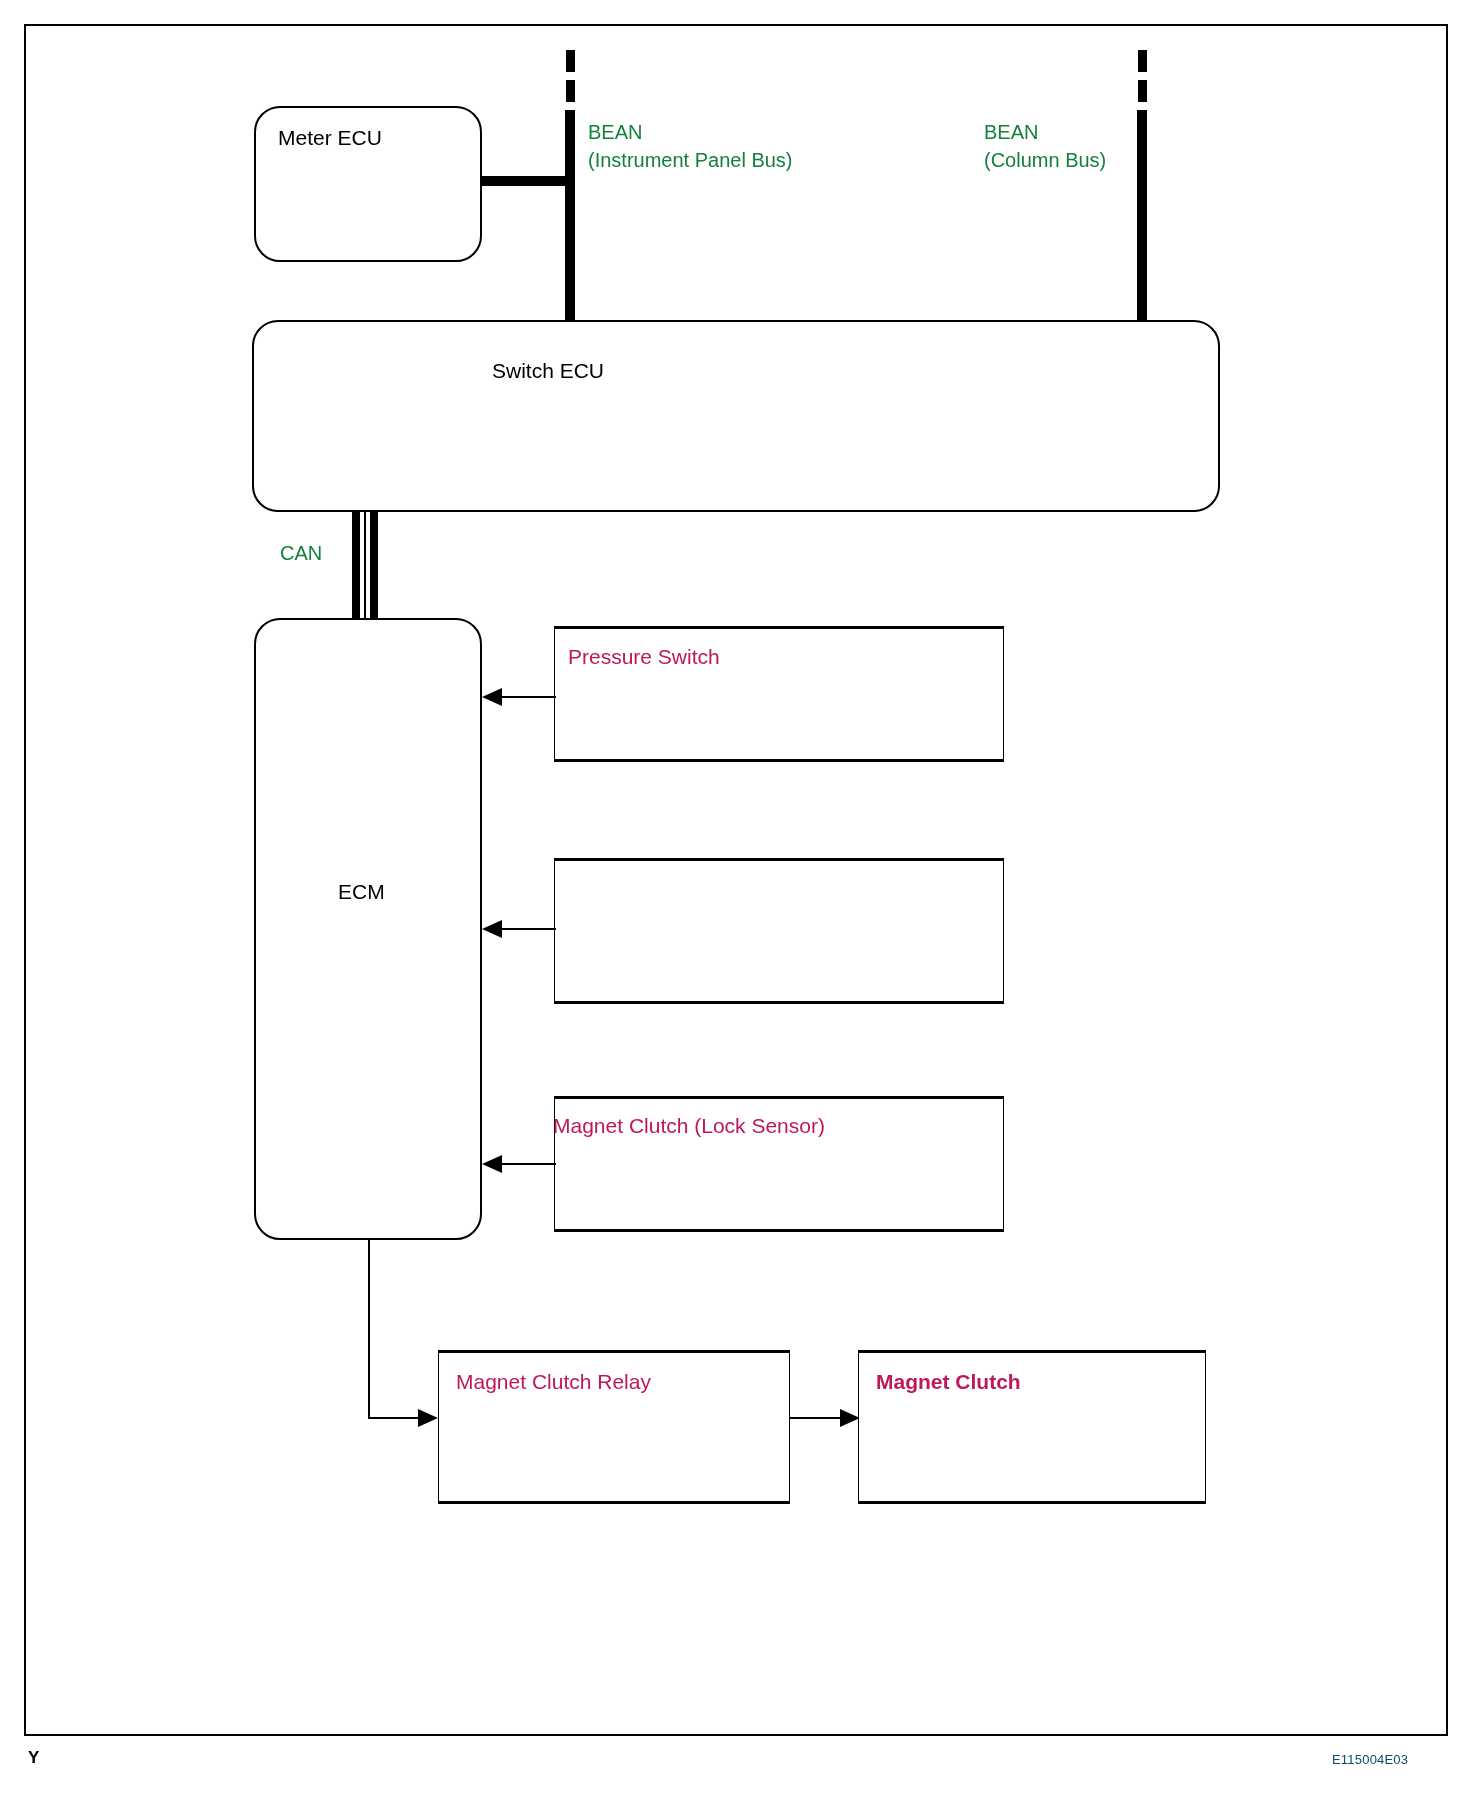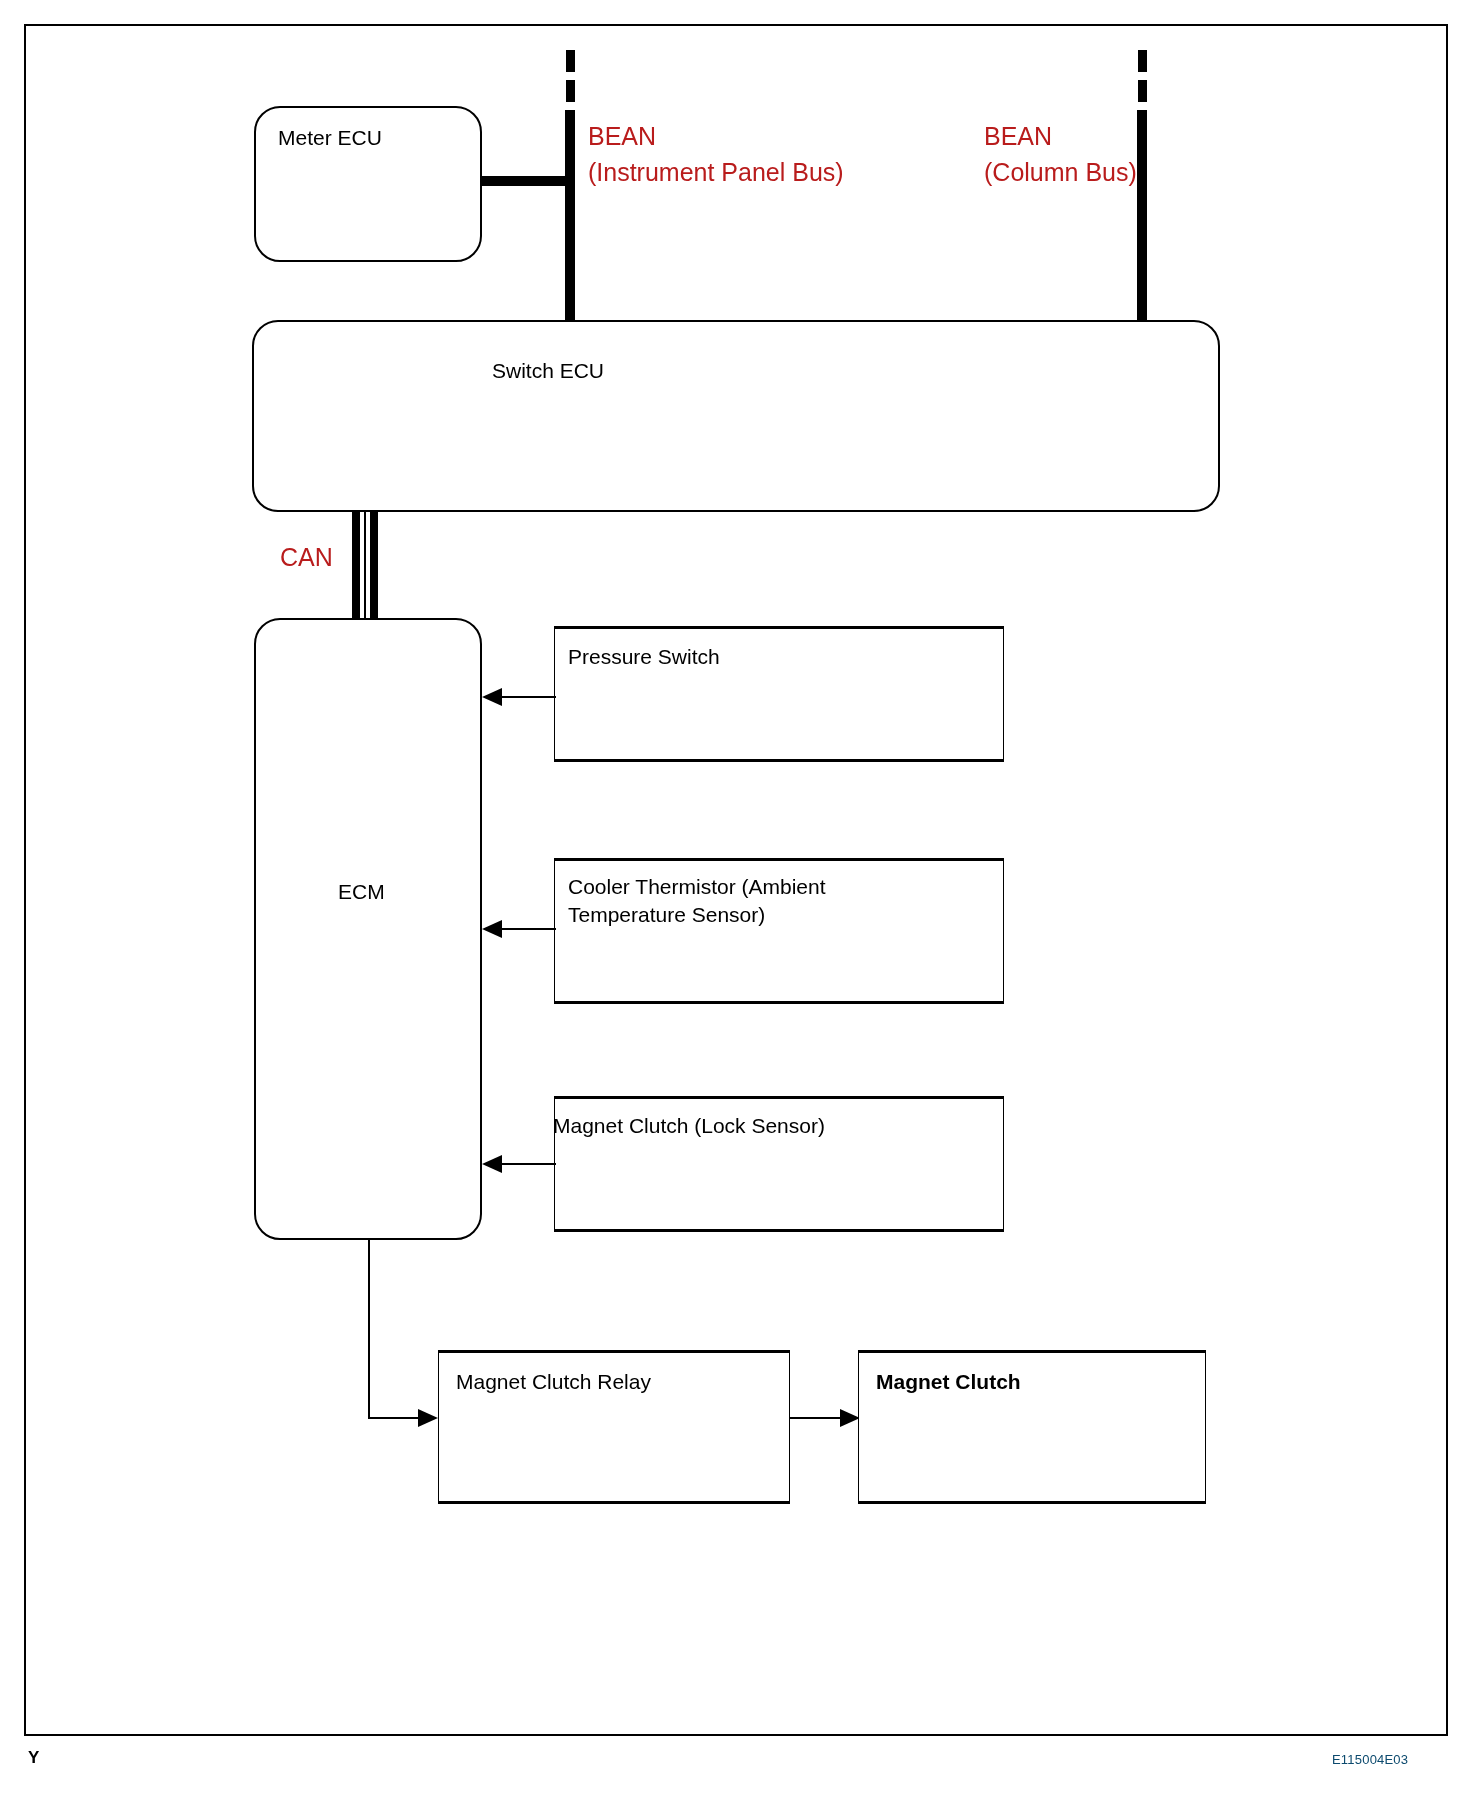--- a/index.html
+++ b/index.html
@@ -52,21 +52,21 @@
     border-top: 3px solid #000;
     border-bottom: 3px solid #000;
     background: #fff;
     box-sizing: border-box;
   }
   .sq-label {
     position: absolute;
     font-size: 21px;
     line-height: 28px;
     white-space: pre;
-    color: #000000;
+    color: #be185d;
   }
 
   
   .bus-v {
     position: absolute;
     background: #000;
   }
   .bus-h {
     position: absolute;
     background: #000;
@@ -105,24 +105,24 @@
     width: 0;
     height: 0;
     border-top: 9px solid transparent;
     border-bottom: 9px solid transparent;
     border-left: 20px solid #000;
   }
 
   
   .txt {
     position: absolute;
-    font-size: 25px;
-    line-height: 36px;
-    white-space: pre;
-    color: #b91c1c;
+    font-size: 20px;
+    line-height: 28px;
+    white-space: pre;
+    color: #15803d;
   }
   .footer-code {
     position: absolute;
     font-size: 13px;
     letter-spacing: .2px;
     color: #0c4a6e;
     white-space: pre;
   }
   .footer-mark {
     position: absolute;
@@ -170,22 +170,20 @@
   <div class="ecu-box" style="left:254px; top:618px; width:228px; height:622px;"></div>
   <div class="ecu-label" style="left:338px; top:879px;"><span>ECM</span></div>
 
   <div class="sq-box" style="left:554px; top:626px; width:450px; height:136px;"></div>
   <div class="sq-label" style="left:568px; top:643px;"><span>Pressure Switch</span></div>
 
   <div class="wire wire-h" style="left:500px; top:696px; width:56px;"></div>
   <div class="arrow-left" style="left:482px; top:688px;"></div>
 
   <div class="sq-box" style="left:554px; top:858px; width:450px; height:146px;"></div>
-  <div class="sq-label" style="left:568px; top:873px;"><span>Cooler Thermistor (Ambient
-Temperature Sensor)</span></div>
   <div class="wire wire-h" style="left:500px; top:928px; width:56px;"></div>
   <div class="arrow-left" style="left:482px; top:920px;"></div>
 
   <div class="sq-box" style="left:554px; top:1096px; width:450px; height:136px;"></div>
   <div class="sq-label" style="left:553px; top:1112px;"><span>Magnet Clutch (Lock Sensor)</span></div>
   <div class="wire wire-h" style="left:500px; top:1163px; width:56px;"></div>
   <div class="arrow-left" style="left:482px; top:1155px;"></div>
 
   <div class="wire wire-v" style="left:368px; top:1240px; width:2px; height:178px;"></div>
   <div class="wire wire-h" style="left:368px; top:1417px; width:68px;"></div>

